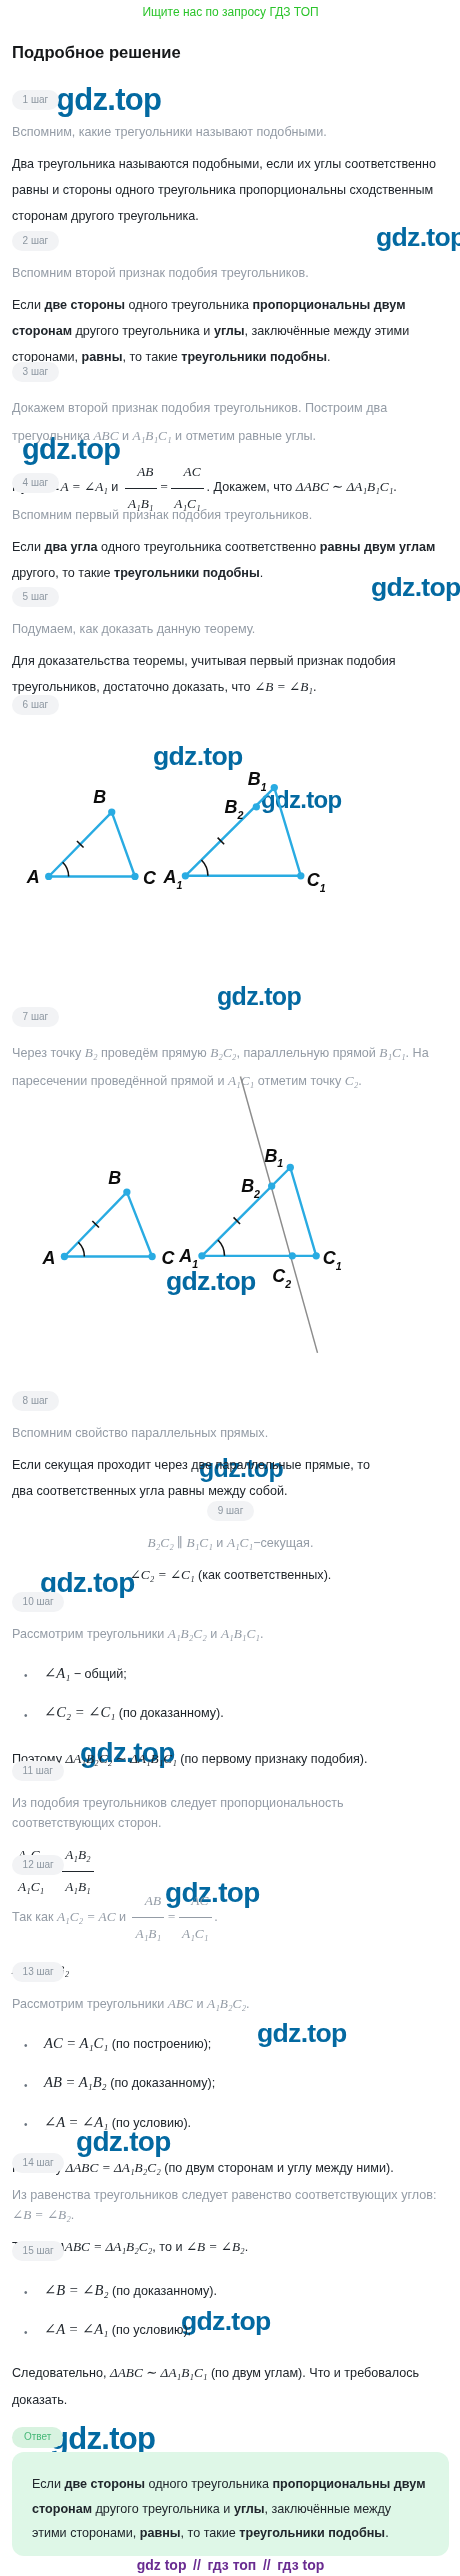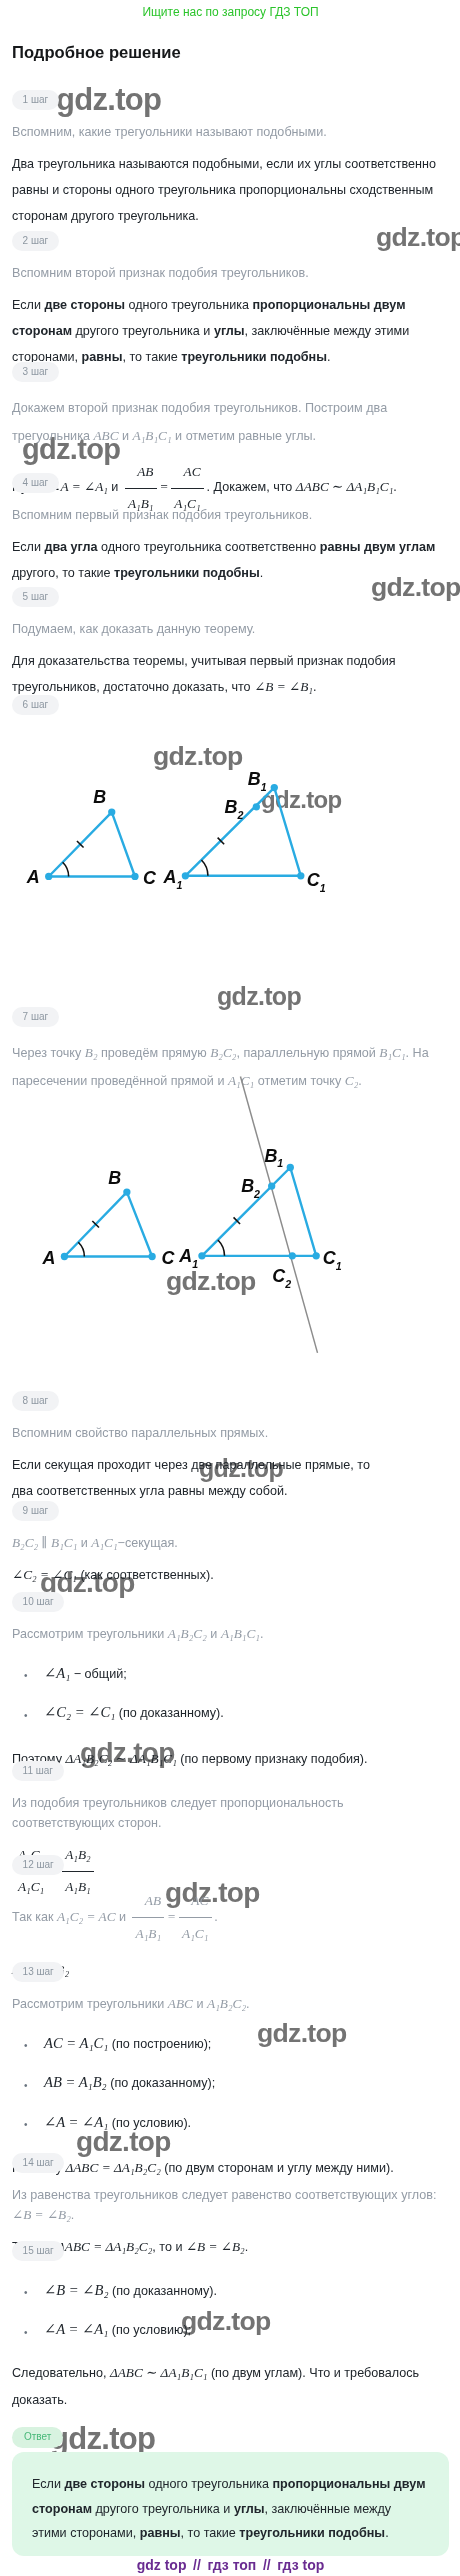--- a/index.html
+++ b/index.html
@@ -20,21 +20,21 @@
   .m{font-family:"Liberation Serif","DejaVu Serif","DejaVu Sans",serif;font-style:italic;font-size:13.3px;}
   .formula{margin:9.3px 0 0;font-size:12.6px;line-height:26.6px;}
   .frac{display:inline-block;vertical-align:middle;text-align:right;margin:0 2.7px;}
   .frac .num{display:block;padding:0 3.3px 2px;border-bottom:1.1px solid currentColor;}
   .frac .den{display:block;padding:2px 3.3px 0;}
   .bigfrac{font-size:15.3px;}
   ul.blist{list-style:none;margin:16px 0 0;padding:0 0 0 32px;}
   ul.blist li{position:relative;margin-top:20px;font-size:12.6px;line-height:18.6px;}
   ul.blist li::before{content:"\2022";position:absolute;left:-20px;top:3.3px;color:#6b7580;font-size:10px;}
   ul.blist .m{font-size:14.6px;}
-  .wm{position:absolute;color:#737373;font-weight:600;letter-spacing:-0.7px;white-space:nowrap;
+  .wm{position:absolute;color:#0369a1;font-weight:600;letter-spacing:-0.7px;white-space:nowrap;
       font-family:"Liberation Sans",sans-serif;}
   .dsvg{position:absolute;left:0;}
   .dlabel{font-family:"Liberation Sans",sans-serif;font-weight:bold;font-style:italic;
           font-size:27px;fill:#0c0c0c;}
   .dlabel .sub{font-size:16px;}
   .answer-box{position:absolute;left:12px;right:12px;top:2452px;background:#def7e7;
               border-radius:12px;padding:20px 20px 18.6px;box-sizing:border-box;height:104px;}
   .answer-box p{margin:0;font-size:12.6px;line-height:24.6px;color:#20262c;}
   .footer{position:absolute;top:2557px;left:0;width:100%;text-align:center;color:#6a2c91;
           font-size:14px;font-weight:bold;}
@@ -153,21 +153,21 @@
     <text class="dlabel" x="486" y="291"><tspan>C</tspan><tspan class="sub" dy="9">1</tspan></text>
     <text class="dlabel" x="410" y="318"><tspan>C</tspan><tspan class="sub" dy="9">2</tspan></text>
   </svg>
 
   <section class="step" style="top:1391px;">
     <span class="badge">8 шаг</span>
     <p class="gray">Вспомним свойство параллельных прямых.</p>
     <p class="body" style="max-width:372px;">Если секущая проходит через две параллельные прямые, то два соответственных угла равны между собой.</p>
   </section>
 
-  <section class="step" style="top:1501px;">
+  <section class="step" style="top:1501px;text-align:center;">
     <span class="badge">9 шаг</span>
     <p class="gray"><span class="m">B₂C₂ ∥ B₁C₁</span><span> и </span><span class="m">A₁C₁</span><span>−секущая.</span></p>
     <p class="formula"><span class="m">∠C₂ = ∠C₁</span><span> (как соответственных).</span></p>
   </section>
 
   <section class="step" style="top:1592px;">
     <span class="badge">10 шаг</span>
     <p class="gray"><span>Рассмотрим треугольники </span><span class="m">A₁B₂C₂</span><span> и </span><span class="m">A₁B₁C₁</span><span>.</span></p>
     <ul class="blist">
       <li><span class="m">∠A₁</span><span> − общий;</span></li>

